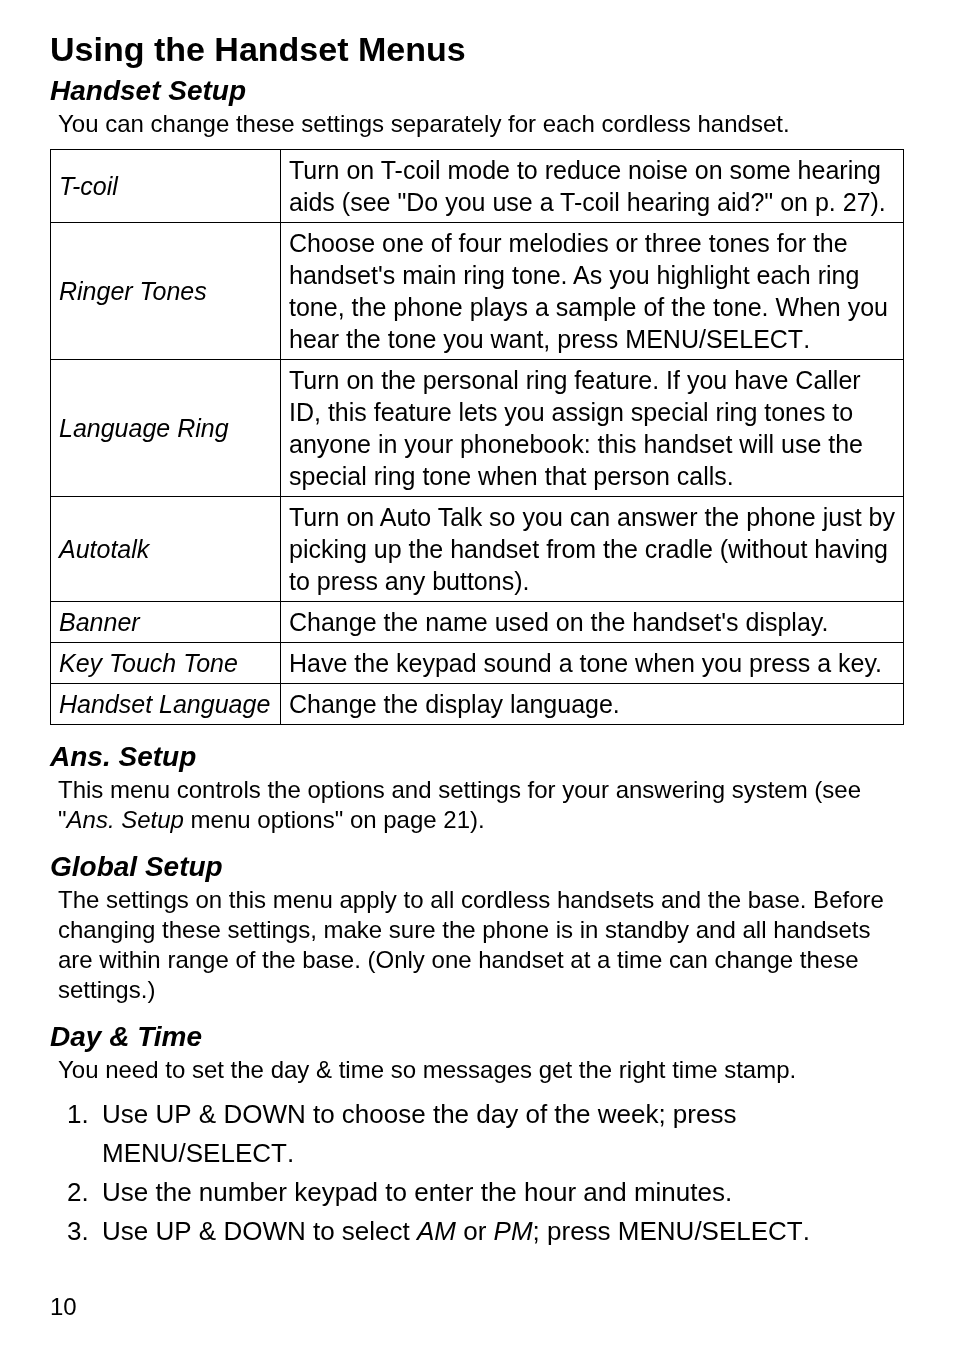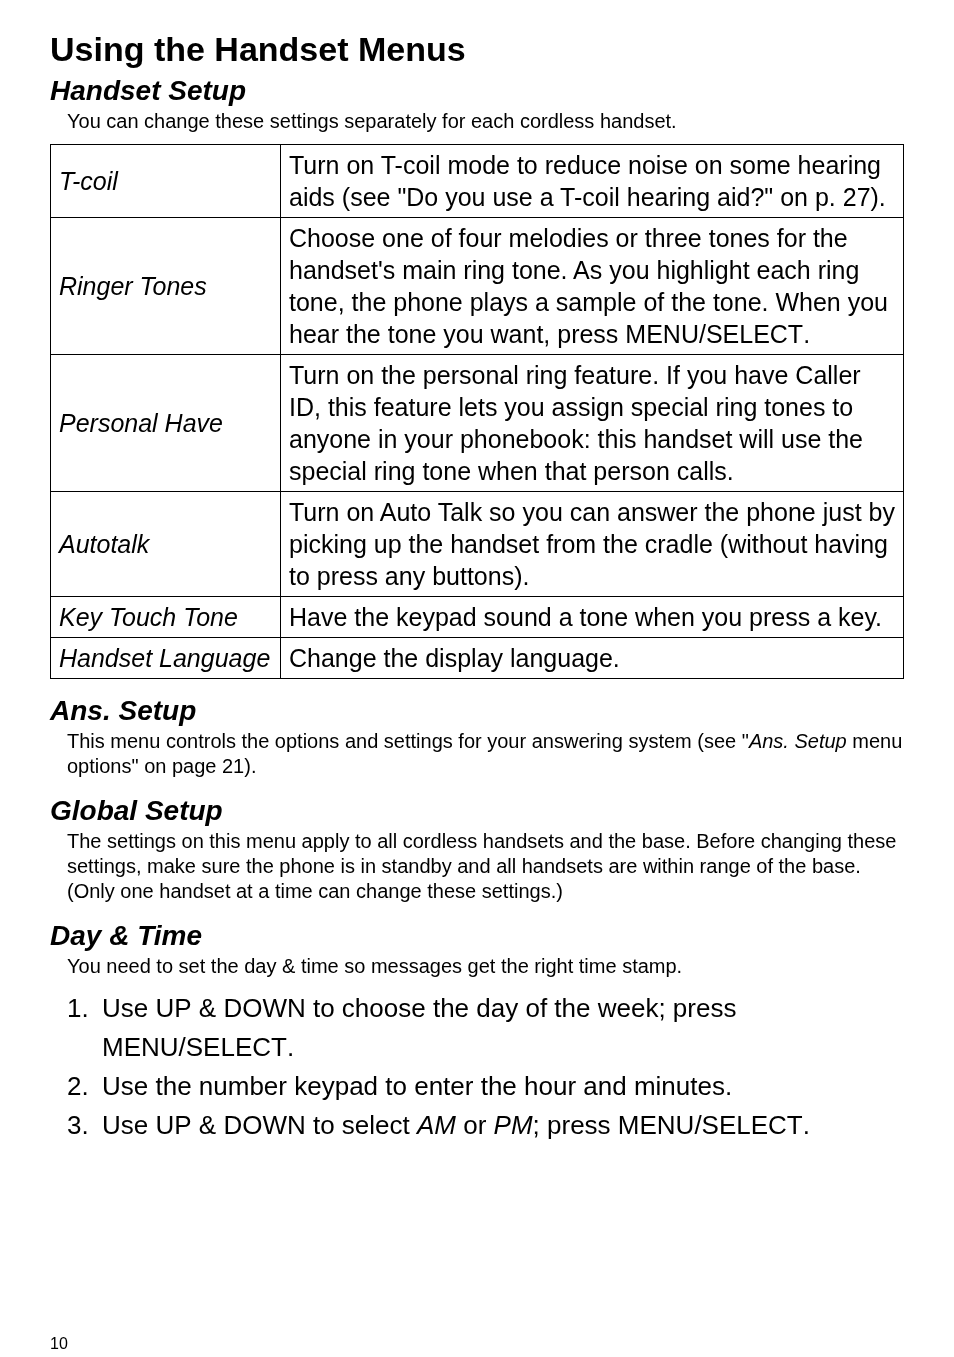--- a/index.html
+++ b/index.html
@@ -21,23 +21,23 @@
     font-weight: bold;
     margin: 0 0 6px 0;
   }
   .subhead-italic {
     font-style: italic;
     font-size: 28px;
     margin: 4px 0 0 0;
     font-weight: bold;
   }
   .body-text {
-    font-size: 20px;
+    font-size: 24px;
     line-height: 1.25;
-    margin: 2px 0 10px 17px;
+    margin: 2px 0 10px 8px;
   }
   table {
     border-collapse: collapse;
     width: 100%;
   }
   td {
     border: 1.5px solid #000;
     padding: 4px 8px 4px 8px;
     font-size: 25px;
     line-height: 1.28;
@@ -61,22 +61,22 @@
     margin: 4px 0 8px 0;
     padding-left: 46px;
   }
   ol.steps li {
     padding-left: 6px;
   }
   .italic { font-style: italic; }
   .pagenum {
     position: absolute;
     left: 50px;
-    bottom: 4px;
-    font-size: 16px;
+    bottom: 36px;
+    font-size: 24px;
   }
   .section { margin-top: 16px; }
 </style>
 </head>
 <body>
 
 <div class="page">
 
   <h1>Using the Handset Menus</h1>
 
@@ -87,26 +87,30 @@
     <tbody id="hs-rows">
         <tr>
           <td class="label">T-coil</td>
           <td><span>Turn on T-coil mode to reduce noise on some hearing aids (see "Do you use a T-coil hearing aid?" on p. 27).</span></td>
         </tr>
         <tr>
           <td class="label">Ringer Tones</td>
           <td><span>Choose one of four melodies or three tones for the handset's main ring tone. As you highlight each ring tone, the phone plays a sample of the tone. When you hear the tone you want, press </span><span class="menukey">MENU/SELECT</span><span>.</span></td>
         </tr>
         <tr>
-          <td class="label">Personal Have</td>
+          <td class="label">Language Ring</td>
           <td><span>Turn on the personal ring feature. If you have Caller ID, this feature lets you assign special ring tones to anyone in your phonebook: this handset will use the special ring tone when that person calls.</span></td>
         </tr>
         <tr>
           <td class="label">Autotalk</td>
           <td><span>Turn on Auto Talk so you can answer the phone just by picking up the handset from the cradle (without having to press any buttons).</span></td>
+        </tr>
+        <tr>
+          <td class="label">Banner</td>
+          <td><span>Change the name used on the handset's display.</span></td>
         </tr>
         <tr>
           <td class="label">Key Touch Tone</td>
           <td><span>Have the keypad sound a tone when you press a key.</span></td>
         </tr>
         <tr>
           <td class="label">Handset Language</td>
           <td><span>Change the display language.</span></td>
         </tr>
       </tbody>

